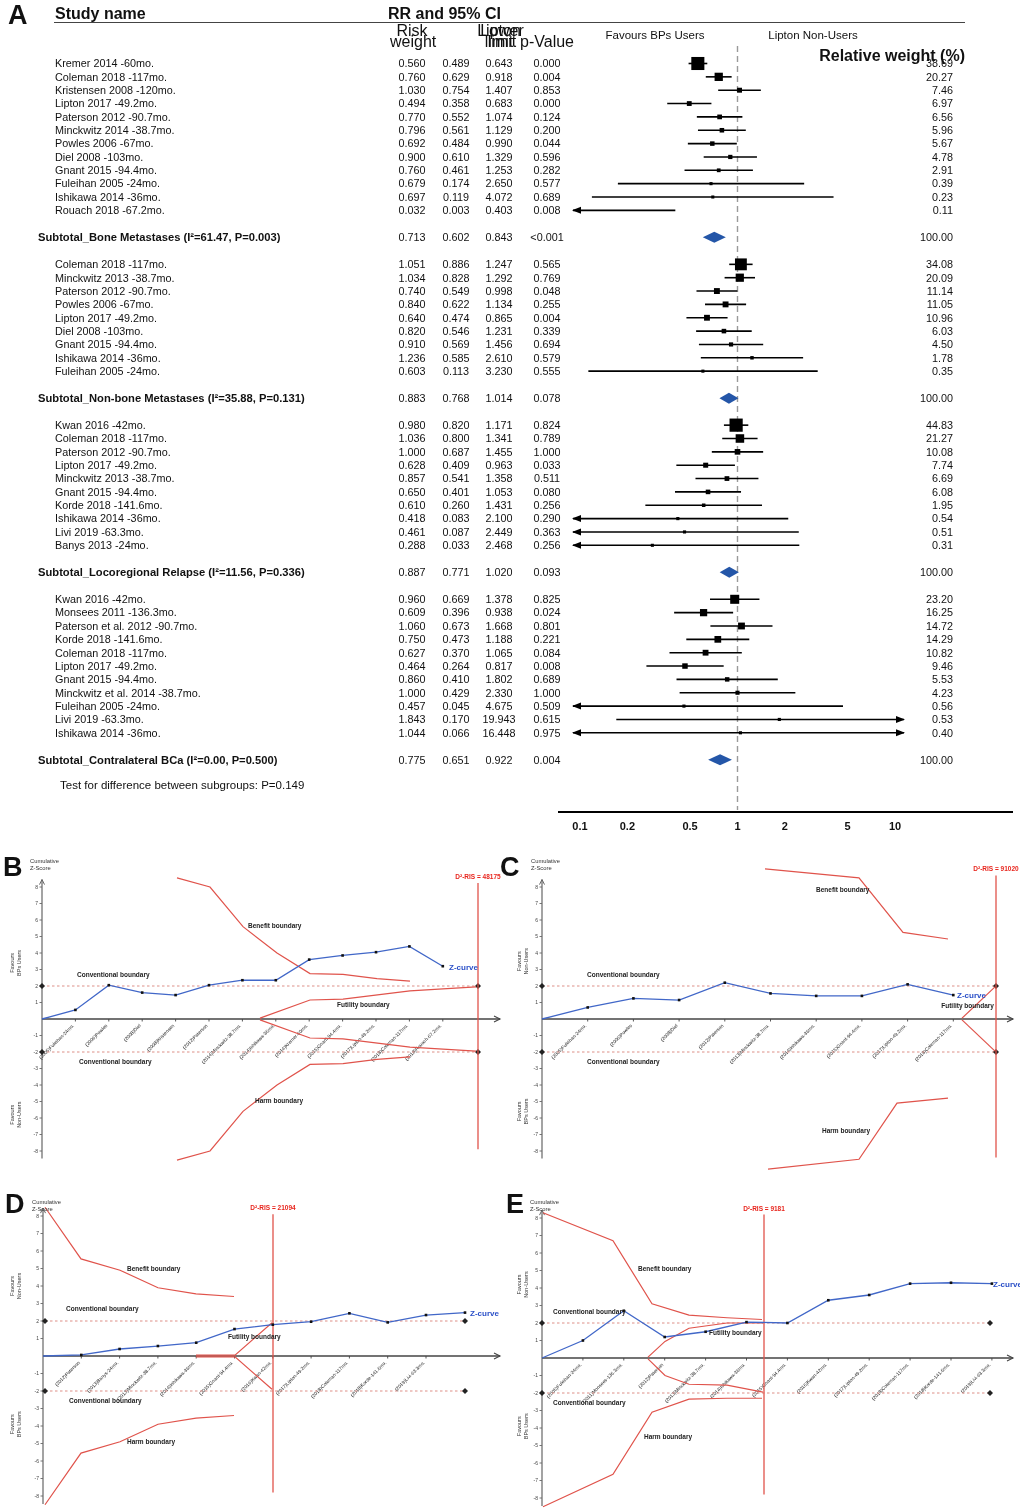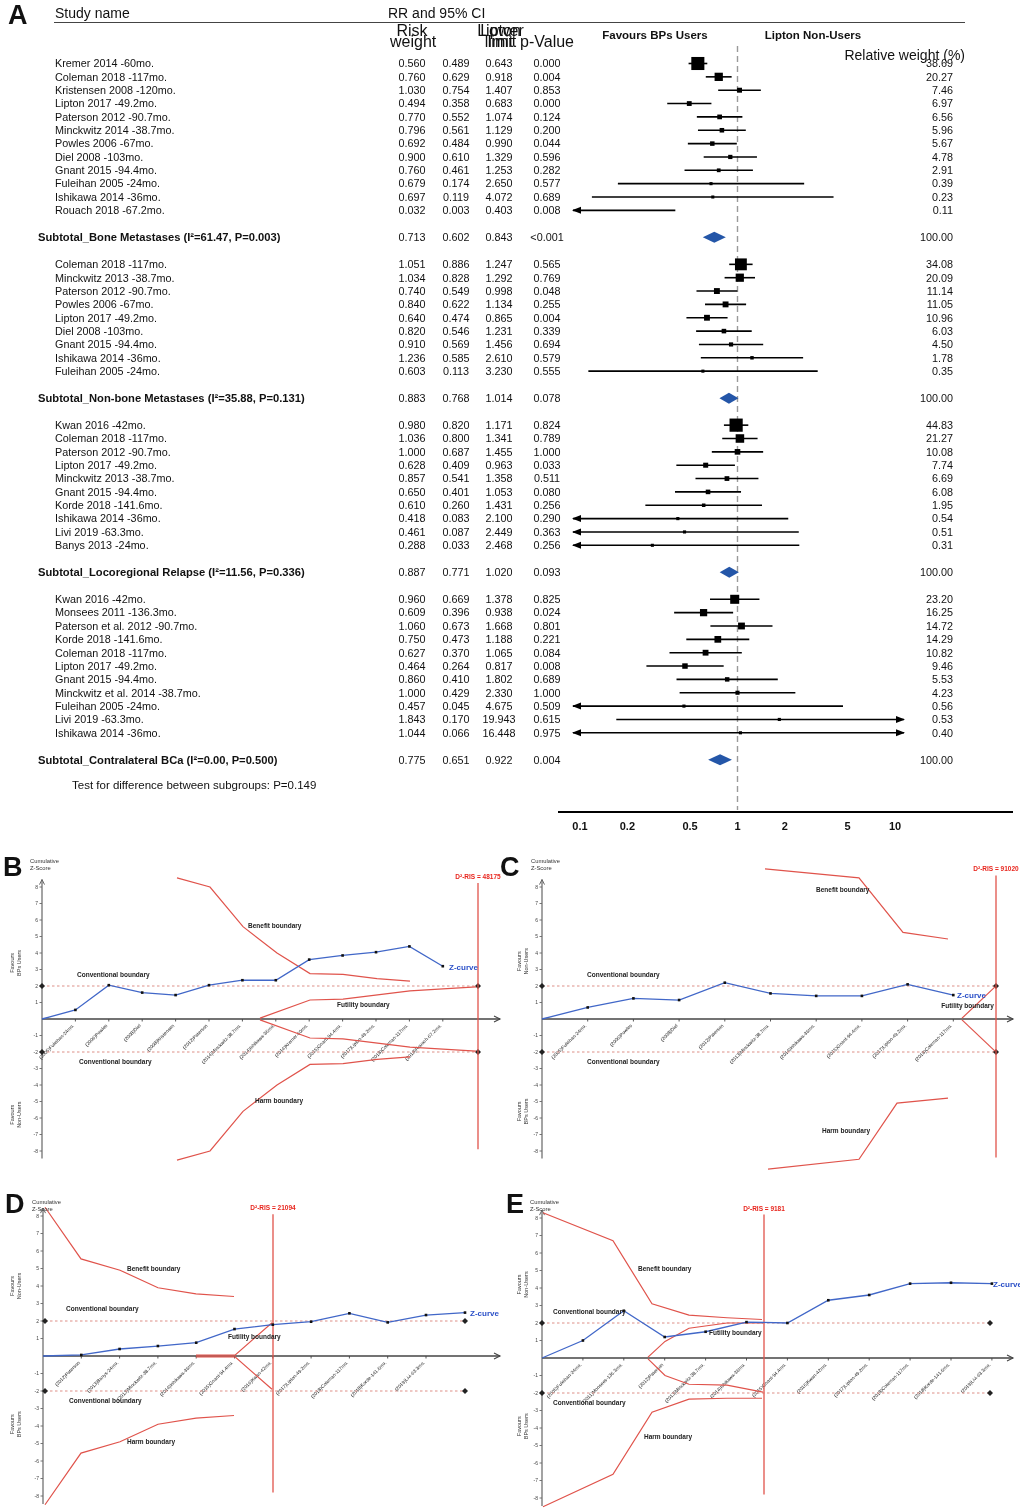--- a/index.html
+++ b/index.html
@@ -1,21 +1,21 @@
 <!DOCTYPE html>
 <html><head>
 <meta charset="utf-8">
 <style>
   html,body{margin:0;padding:0;background:#fff;}
   body{width:1020px;height:1509px;position:relative;font-family:"Liberation Sans",sans-serif;color:#111;overflow:hidden;}
   .abs{position:absolute;}
   .panel-letter{font-size:27px;font-weight:bold;line-height:26px;}
-  .hdr{font-weight:normal;font-size:14px;line-height:13px;}
+  .hdr{font-weight:bold;font-size:16px;line-height:13px;}
   .subhdr{font-weight:normal;font-size:16px;line-height:10.5px;text-align:center;}
-  .fav{font-weight:bold;font-size:11.5px;text-align:center;}
+  .fav{font-weight:normal;font-size:11.5px;text-align:center;}
   .testdiff{font-size:11.5px;}
   .tr{text-align:right;}
   svg{position:absolute;left:0;top:0;}
   svg text{font-family:"Liberation Sans",sans-serif;}
 </style>
 </head>
 <body>
 
 <svg id="fig-svg" width="1020" height="1509" viewBox="0 0 1020 1509">
     <line x1="737.5" y1="46" x2="737.5" y2="810" stroke="#9a9a9a" stroke-width="1.4" stroke-dasharray="6 4"></line>
@@ -793,13 +793,13 @@
   <div>Lipton</div>
   <div>limit</div>
 </div>
 <div class="abs subhdr" style="left:520px;top:36.5px;width:54px;">p-Value</div>
 
 <div class="abs fav" style="left:590px;top:29px;width:130px;">Favours BPs Users</div>
 <div class="abs fav" style="left:748px;top:29px;width:130px;">Lipton Non-Users</div>
 
 <div class="abs" style="left:54px;top:21.5px;width:911px;border-top:1.5px solid #444;"></div>
 
-<div class="abs testdiff" style="left:72px;top:779px;">Test for difference between subgroups: P=0.149</div>
+<div class="abs testdiff" style="left:60px;top:779px;">Test for difference between subgroups: P=0.149</div>
 
 </body></html>

